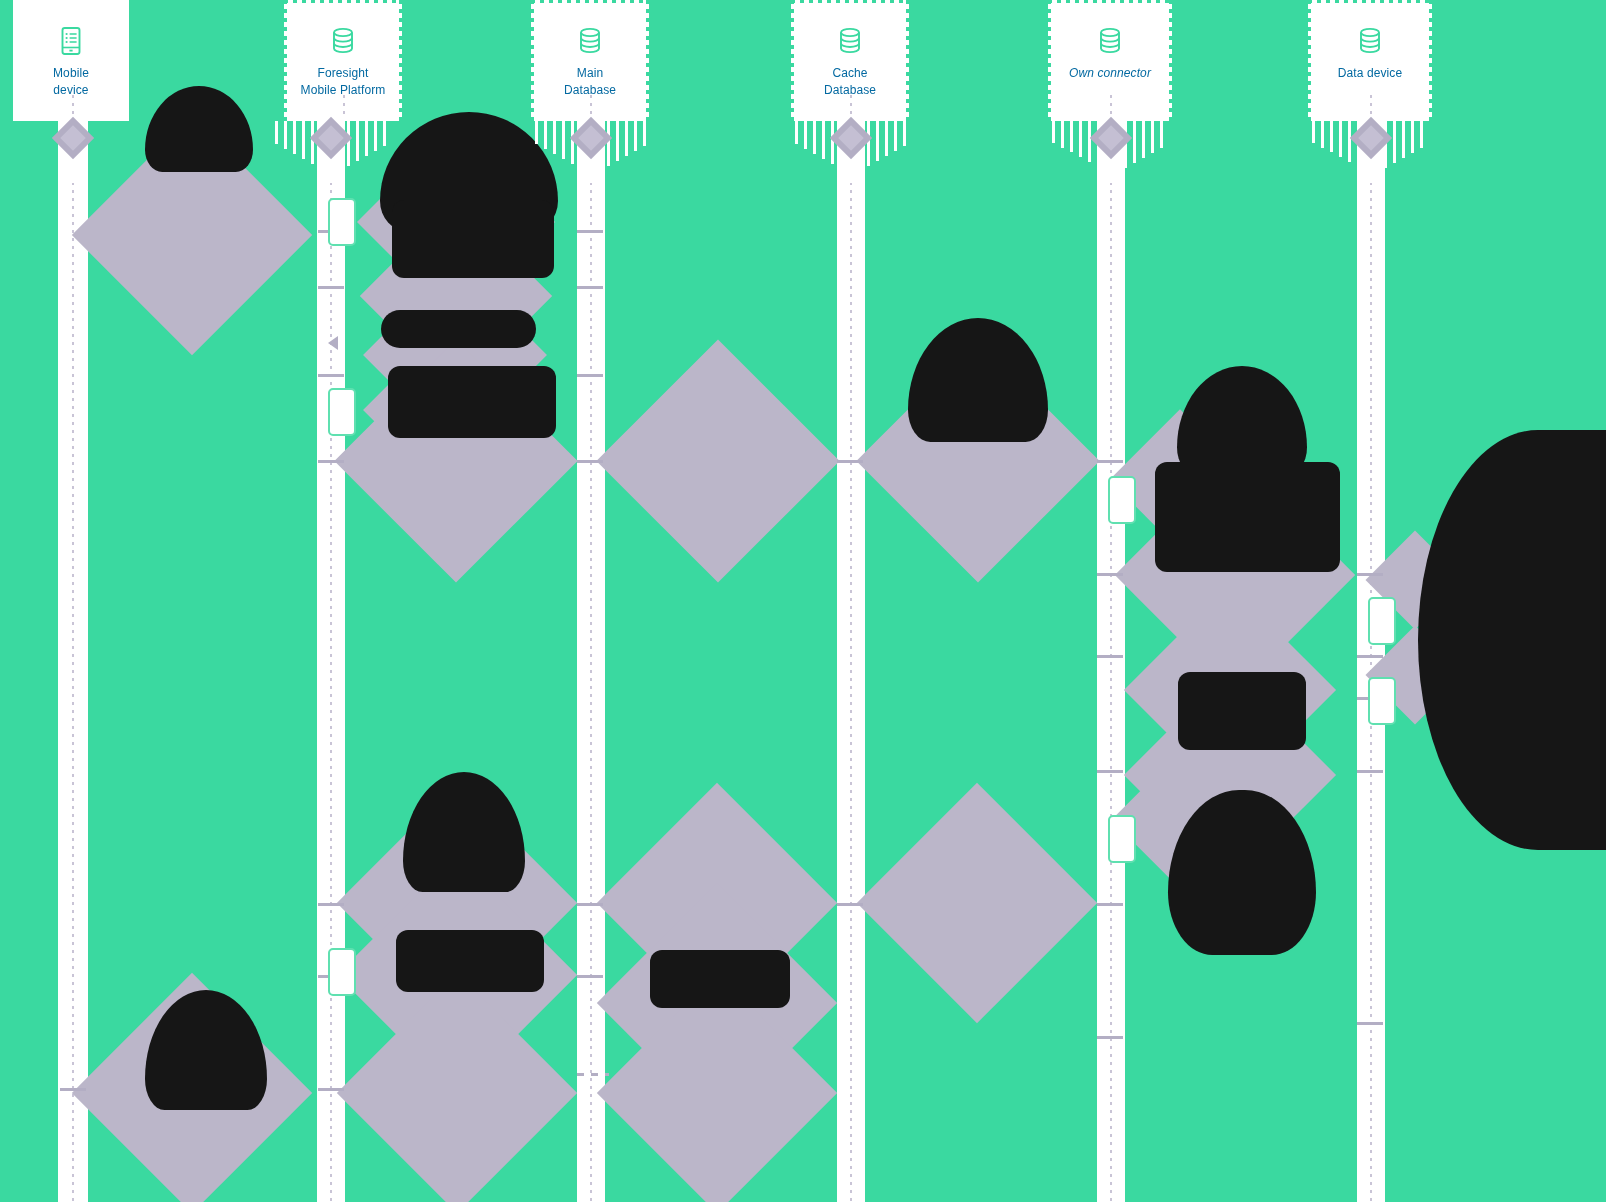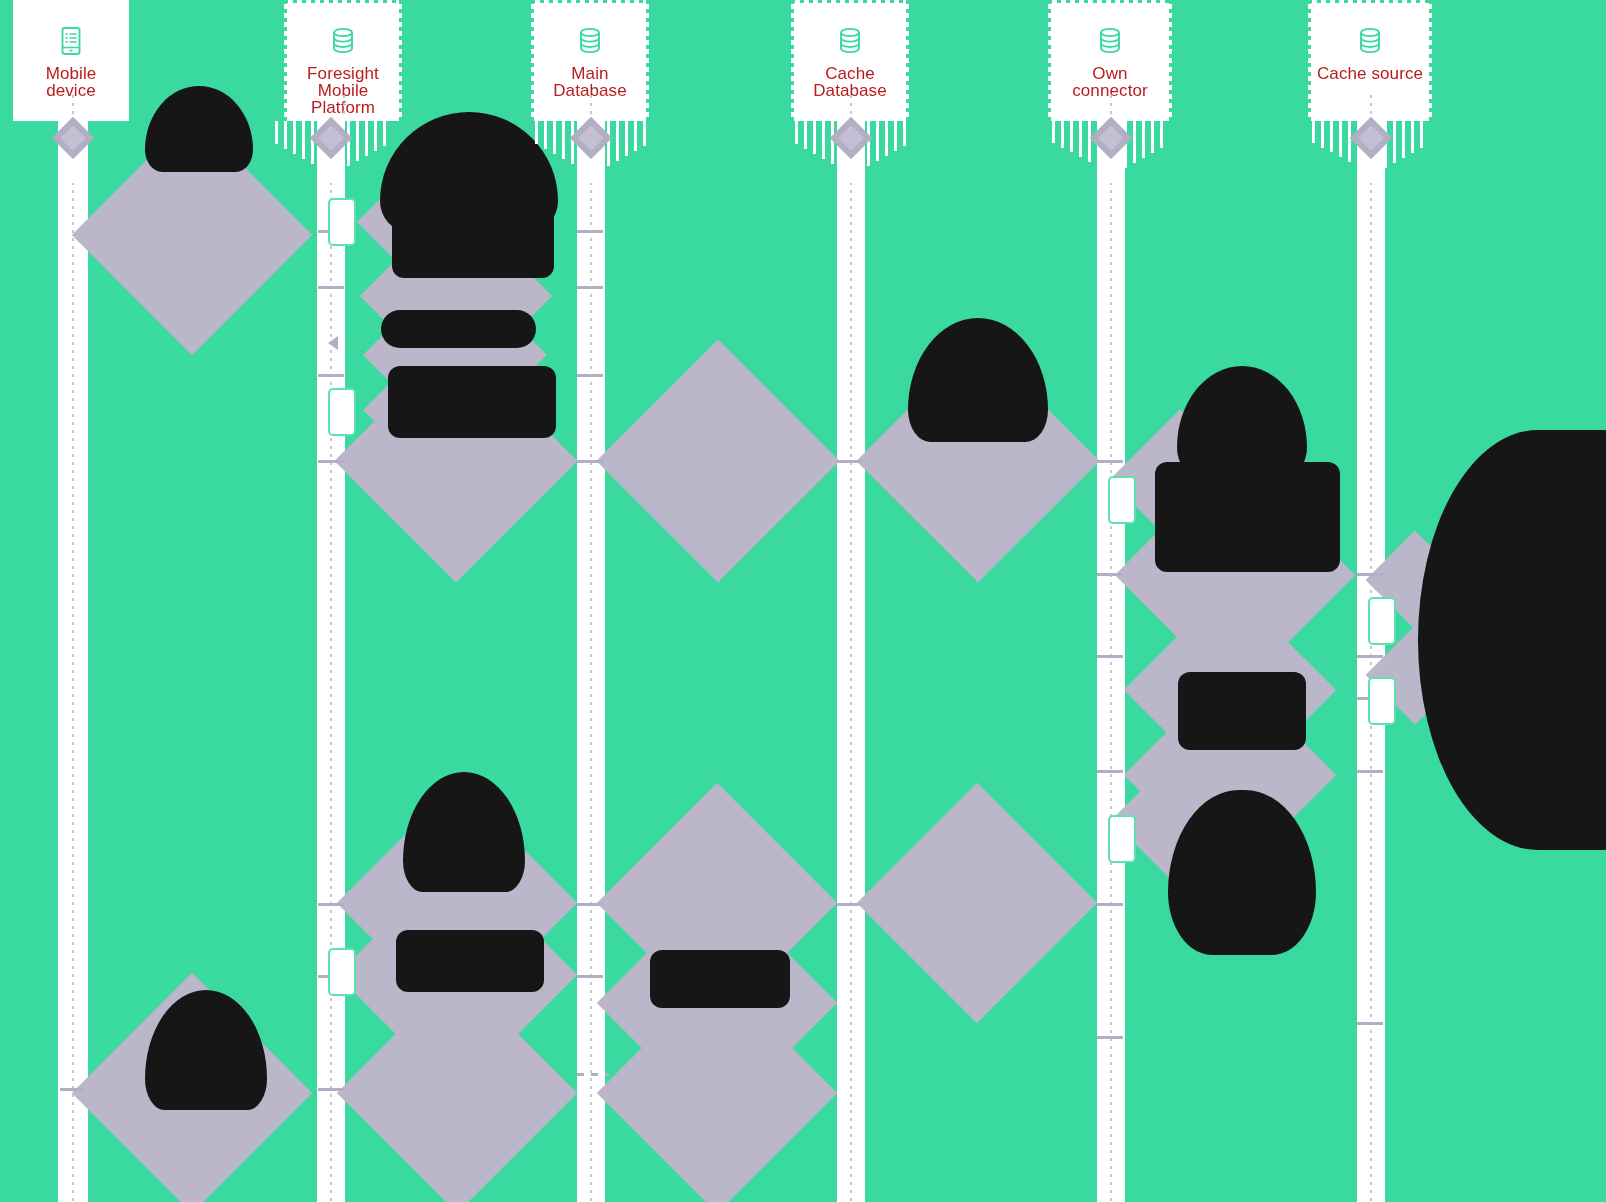--- a/index.html
+++ b/index.html
@@ -60,23 +60,23 @@
     top:0; bottom:0; left:0; width:3px;
     background-image:repeating-linear-gradient(to bottom,#3ad9a0 0 4px, transparent 4px 9px);
   }
   .participant .dash-right {
     top:0; bottom:0; right:0; width:3px;
     background-image:repeating-linear-gradient(to bottom,#3ad9a0 0 4px, transparent 4px 9px);
   }
 
   .p-icon { width:26px; height:30px; display:block; margin-bottom:9px; }
   .p-label {
-    font-size:17px;
+    font-size:12px;
     line-height:17px;
-    color:#b91c1c;
+    color:#0369a1;
     text-align:center;
     letter-spacing:.1px;
     white-space:pre-line;
     padding:0 6px;
   }
   .p-stem {
     position:absolute;
     bottom:4px;
     width:2px;
     height:22px;
@@ -388,21 +388,21 @@
         <i style="left: 58px; height: 52.9px;"></i>
         <i style="left: 67px; height: 50.15px;"></i>
         <i style="left: 76px; height: 45.2px;"></i>
         <i style="left: 85px; height: 40.25px;"></i>
         <i style="left: 94px; height: 35.3px;"></i>
         <i style="left: 103px; height: 30.35px;"></i>
         <i style="left: 112px; height: 25.4px;"></i>
       </div>
       <div class="head-diamond" style="left: 836px; top: 123px;"></div>
       <div style="position: absolute; left: 837px; top: 149px; width: 28px; height: 34px; background: rgb(255, 255, 255);"></div>
-      <div class="participant dashed" style="left: 1048px; width: 124px; height: 121px;">
+      <div class="participant dashed" style="left: 1048px; width: 124px; height: 121px; font-style: italic;">
         <div class="dash-top"></div>
         <div class="dash-left"></div>
         <div class="dash-right"></div>
         <span>
           <svg class="p-icon" viewBox="0 0 26 30" fill="none" stroke="#3ad9a0" stroke-width="1.9">
     <ellipse cx="13" cy="6.5" rx="9" ry="3.6"></ellipse>
     <path d="M4 6.5v16c0 2 4 3.6 9 3.6s9-1.6 9-3.6v-16"></path>
     <path d="M4 12c0 2 4 3.6 9 3.6s9-1.6 9-3.6"></path>
     <path d="M4 17.4c0 2 4 3.6 9 3.6s9-1.6 9-3.6"></path>
   </svg>
@@ -432,21 +432,21 @@
         <div class="dash-left"></div>
         <div class="dash-right"></div>
         <span>
           <svg class="p-icon" viewBox="0 0 26 30" fill="none" stroke="#3ad9a0" stroke-width="1.9">
     <ellipse cx="13" cy="6.5" rx="9" ry="3.6"></ellipse>
     <path d="M4 6.5v16c0 2 4 3.6 9 3.6s9-1.6 9-3.6v-16"></path>
     <path d="M4 12c0 2 4 3.6 9 3.6s9-1.6 9-3.6"></path>
     <path d="M4 17.4c0 2 4 3.6 9 3.6s9-1.6 9-3.6"></path>
   </svg>
         </span>
-        <div class="p-label">Cache source</div>
+        <div class="p-label">Data device</div>
         <div class="p-stem" style="left: 62px;"></div>
       </div>
       <div class="comb" style="left: 1308px; top: 121px; width: 124px; height: 60px;">
         <i style="left: 4px; height: 21.55px;"></i>
         <i style="left: 13px; height: 26.5px;"></i>
         <i style="left: 22px; height: 31.45px;"></i>
         <i style="left: 31px; height: 36.4px;"></i>
         <i style="left: 40px; height: 41.35px;"></i>
         <i style="left: 49px; height: 46.3px;"></i>
         <i style="left: 58px; height: 51.25px;"></i>

